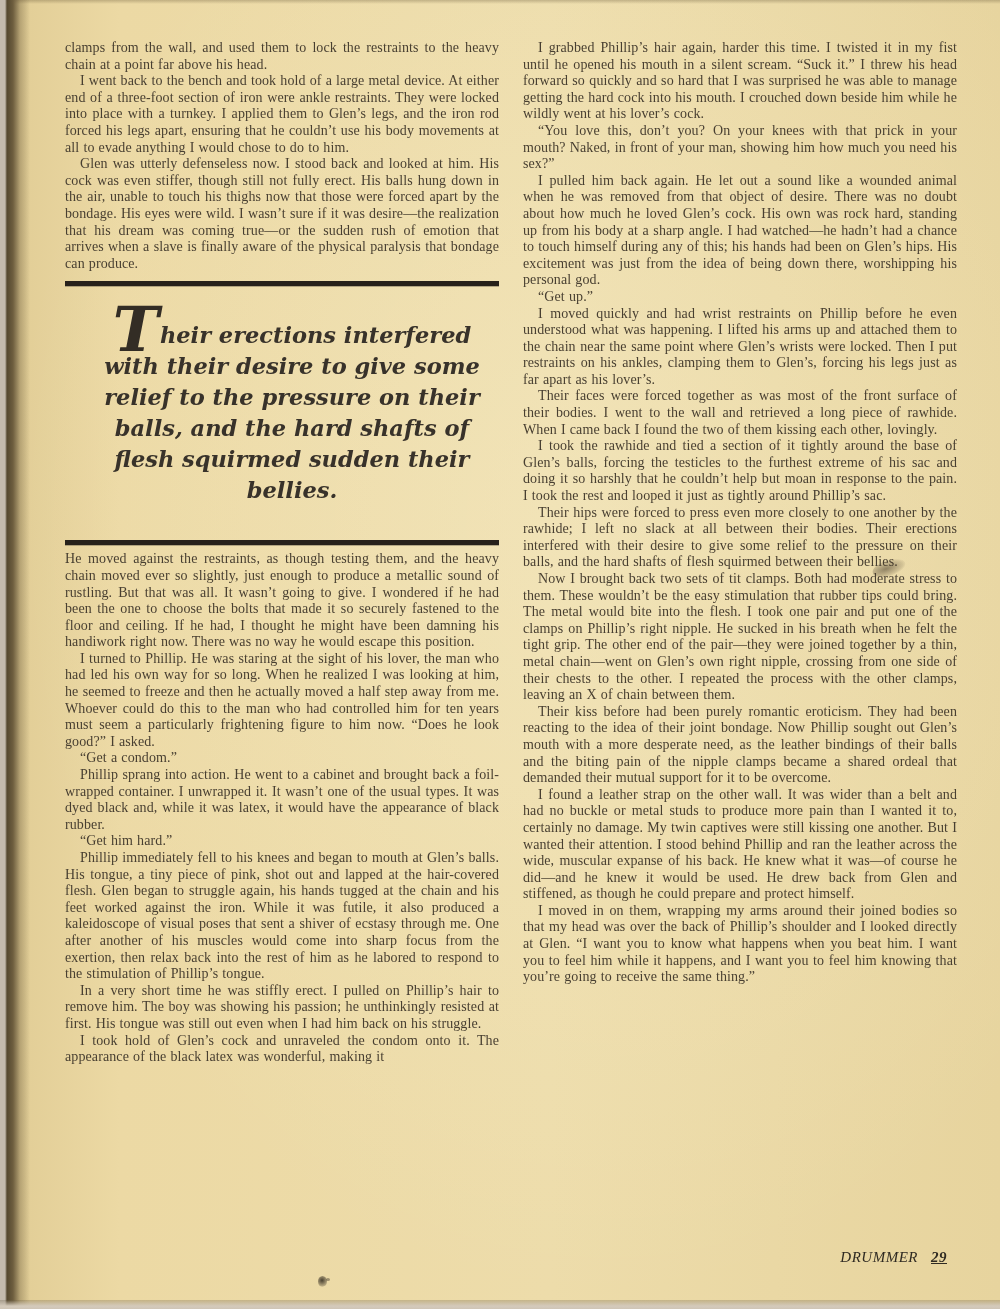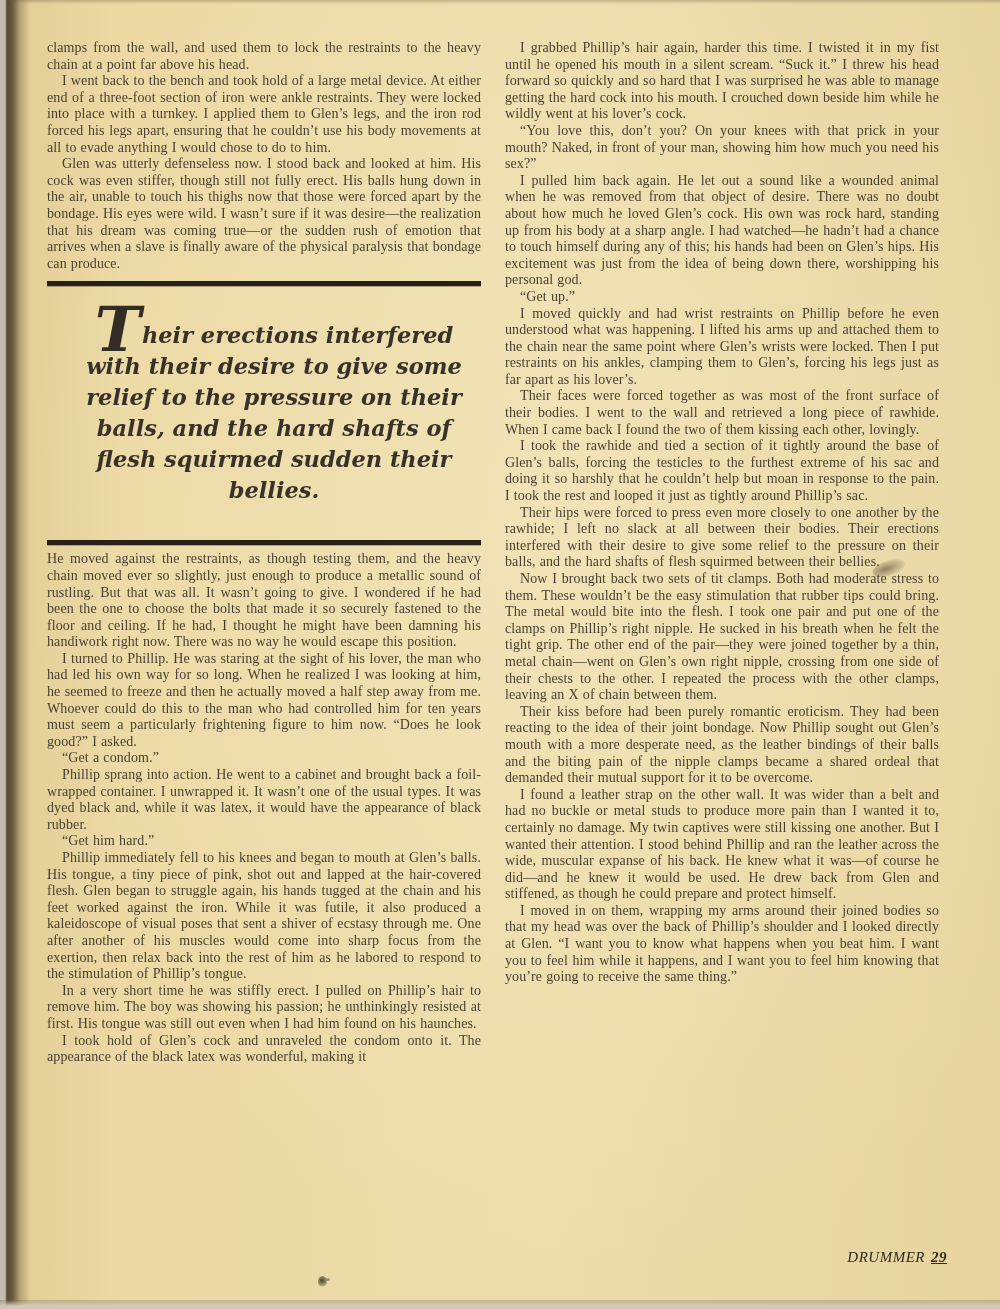--- a/index.html
+++ b/index.html
@@ -26,21 +26,21 @@
   }
   .edge-bottom {
     position:absolute; left:0; right:0; bottom:0; height:9px;
     background:linear-gradient(180deg, rgba(80,65,40,0.25) 0px, #d4cabb 6px, #cfc5b6 9px);
   }
   .edge-top {
     position:absolute; left:0; top:0; right:0; height:4px;
     background:linear-gradient(180deg, rgba(90,75,45,0.30), rgba(90,75,45,0));
   }
   .content {
-    position:absolute; left:47px; top:40px; width:892px;
+    position:absolute; left:65px; top:40px; width:892px;
     display:flex; gap:24px;
   }
   .col { width:435px; }
   .col p {
     margin:0;
     font-size:14px; line-height:16.6px;
     color:#483f31;
     text-align:justify;
     text-indent:15px;
     letter-spacing:0.1px;
@@ -63,21 +63,21 @@
     position:relative; top:8px;
     margin-right:1px;
     color:#332d25;
   }
   .footer {
     position:absolute; right:53px; top:1249px;
     font-family:"Liberation Serif", serif;
     font-style:italic; font-size:15px; color:#2f2a22;
     letter-spacing:0.5px;
   }
-  .footer .pagenum { font-weight:bold; margin-left:6px;text-decoration:underline; }
+  .footer .pagenum { font-weight:bold; margin-left:13px;text-decoration:underline; }
   
   .smudge-right {
     position:absolute; left:872px; top:560px; width:34px; height:16px;
     background:radial-gradient(ellipse at 40% 50%, rgba(70,58,42,0.55), rgba(70,58,42,0.15) 60%, rgba(70,58,42,0) 75%);
     transform:rotate(-18deg); border-radius:50%;
   }
   .ink-dot {
     position:absolute; left:318px; top:1276px; width:9px; height:11px;
     background:radial-gradient(circle at 45% 40%, rgba(45,38,28,0.85), rgba(45,38,28,0.25) 70%, rgba(45,38,28,0) 80%);
     border-radius:50%;
@@ -106,21 +106,21 @@
         <div class="pull-quote"><span class="drop-cap">T</span><span>heir erections interfered with their desire to give some relief to the pressure on their balls, and the hard shafts of flesh squirmed sudden their bellies.</span></div>
         <div class="rule"></div>
       </div>
 
       <p class="cont">He moved against the restraints, as though testing them, and the heavy chain moved ever so slightly, just enough to produce a metallic sound of rustling. But that was all. It wasn’t going to give. I wondered if he had been the one to choose the bolts that made it so securely fastened to the floor and ceiling. If he had, I thought he might have been damning his handiwork right now. There was no way he would escape this position.</p>
       <p>I turned to Phillip. He was staring at the sight of his lover, the man who had led his own way for so long. When he realized I was looking at him, he seemed to freeze and then he actually moved a half step away from me. Whoever could do this to the man who had controlled him for ten years must seem a particularly frightening figure to him now. “Does he look good?” I asked.</p>
       <p>“Get a condom.”</p>
       <p>Phillip sprang into action. He went to a cabinet and brought back a foil-wrapped container. I unwrapped it. It wasn’t one of the usual types. It was dyed black and, while it was latex, it would have the appearance of black rubber.</p>
       <p>“Get him hard.”</p>
       <p>Phillip immediately fell to his knees and began to mouth at Glen’s balls. His tongue, a tiny piece of pink, shot out and lapped at the hair-covered flesh. Glen began to struggle again, his hands tugged at the chain and his feet worked against the iron. While it was futile, it also produced a kaleidoscope of visual poses that sent a shiver of ecstasy through me. One after another of his muscles would come into sharp focus from the exertion, then relax back into the rest of him as he labored to respond to the stimulation of Phillip’s tongue.</p>
-      <p>In a very short time he was stiffly erect. I pulled on Phillip’s hair to remove him. The boy was showing his passion; he unthinkingly resisted at first. His tongue was still out even when I had him found on his haunches.</p>
+      <p>In a very short time he was stiffly erect. I pulled on Phillip’s hair to remove him. The boy was showing his passion; he unthinkingly resisted at first. His tongue was still out even when I had him back on his struggle.</p>
       <p>I took hold of Glen’s cock and unraveled the condom onto it. The appearance of the black latex was wonderful, making it</p>
     </div>
 
     <div class="col">
       <p>I grabbed Phillip’s hair again, harder this time. I twisted it in my fist until he opened his mouth in a silent scream. “Suck it.” I threw his head forward so quickly and so hard that I was surprised he was able to manage getting the hard cock into his mouth. I crouched down beside him while he wildly went at his lover’s cock.</p>
       <p>“You love this, don’t you? On your knees with that prick in your mouth? Naked, in front of your man, showing him how much you need his sex?”</p>
       <p>I pulled him back again. He let out a sound like a wounded animal when he was removed from that object of desire. There was no doubt about how much he loved Glen’s cock. His own was rock hard, standing up from his body at a sharp angle. I had watched—he hadn’t had a chance to touch himself during any of this; his hands had been on Glen’s hips. His excitement was just from the idea of being down there, worshipping his personal god.</p>
       <p>“Get up.”</p>
       <p>I moved quickly and had wrist restraints on Phillip before he even understood what was happening. I lifted his arms up and attached them to the chain near the same point where Glen’s wrists were locked. Then I put restraints on his ankles, clamping them to Glen’s, forcing his legs just as far apart as his lover’s.</p>
       <p>Their faces were forced together as was most of the front surface of their bodies. I went to the wall and retrieved a long piece of rawhide. When I came back I found the two of them kissing each other, lovingly.</p>

